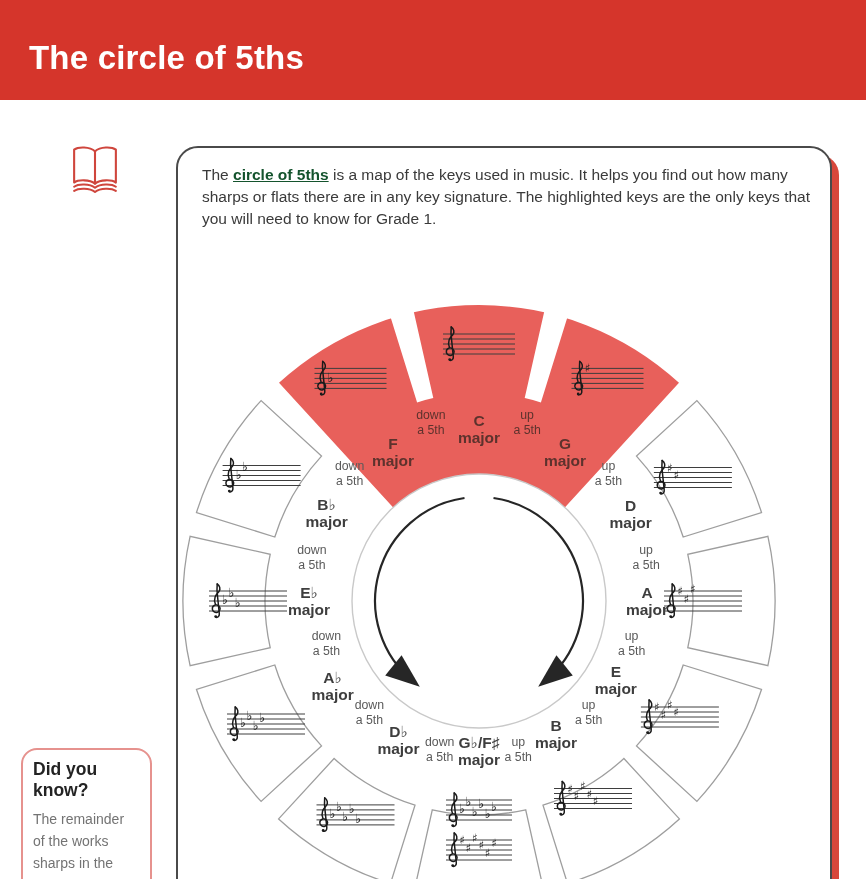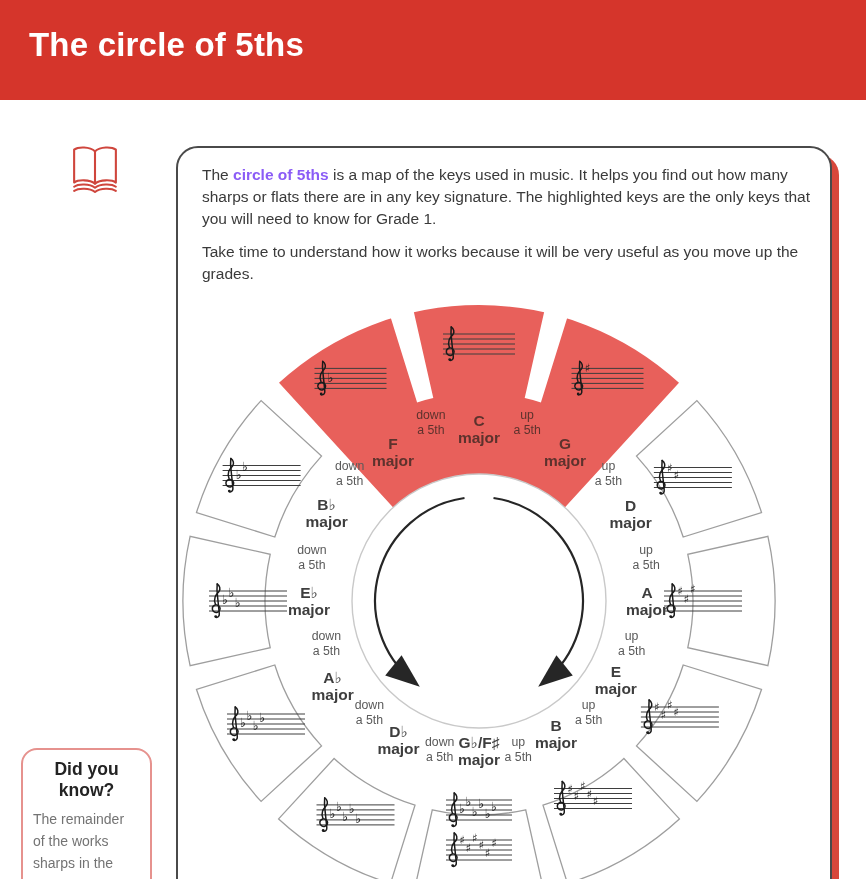--- a/index.html
+++ b/index.html
@@ -1,29 +1,29 @@
 <!DOCTYPE html>
 <html><head>
 <meta charset="utf-8">
 <style>
   html,body{margin:0;padding:0;}
   body{width:866px;height:879px;position:relative;overflow:hidden;background:#ffffff;
        font-family:"Liberation Sans","DejaVu Sans",sans-serif;}
   .header{position:absolute;top:0;left:0;width:866px;height:100px;background:#d5352b;z-index:1;}
-  .page-title{margin:0;padding:27px 0 0 29px;font-size:33px;line-height:36px;color:#ffffff;
+  .page-title{margin:0;padding:40px 0 0 29px;font-size:33px;line-height:36px;color:#ffffff;
        font-weight:bold;letter-spacing:.2px;}
   .book-icon{position:absolute;left:71px;top:142px;width:48px;height:54px;z-index:2;}
   .info-box{position:absolute;left:176px;top:146px;width:656px;height:780px;background:#ffffff;
        border:2px solid #4a4a4a;border-radius:22px;box-sizing:border-box;
        box-shadow:9px 7px 0 -2px #d8473b;padding:16px 22px 0 24px;z-index:1;}
   .info-box p{margin:0 0 11px 0;font-size:15.5px;line-height:22px;color:#3a3a3a;width:614px;}
-  .info-box strong{font-weight:bold;color:#8b5cf6;}
+  .info-box strong{font-weight:bold;color:#14532d;text-decoration:underline;}
   .dyk-box{position:absolute;left:21px;top:748px;width:131px;height:190px;background:#ffffff;
        border:2px solid #e6928e;border-radius:16px;box-sizing:border-box;padding:9px 10px;z-index:2;}
-  .dyk-title{font-weight:bold;font-size:17.5px;color:#232323;text-align:center;line-height:21px;margin-bottom:7px;}
+  .dyk-title{font-weight:bold;font-size:17.5px;color:#232323;text-align:left;line-height:21px;margin-bottom:7px;}
   .dyk-body div{font-size:14px;color:#737373;line-height:22px;}
   #diagram{position:absolute;left:0;top:0;z-index:3;pointer-events:none;
        font-family:"Liberation Sans","DejaVu Sans",sans-serif;}
 </style>
 </head>
 <body>
 
 <div class="header">
   <h1 class="page-title">The circle of 5ths</h1>
 </div>
@@ -32,21 +32,20 @@
   <svg viewBox="0 0 46 50" width="48" height="54" fill="none" stroke="#cf463d" stroke-width="2" stroke-linejoin="round" stroke-linecap="round">
     <path d="M23 8 C18 3.5 7 3.5 3 6.5 L3 38 C7 35 18 35 23 39 C28 35 39 35 43 38 L43 6.5 C39 3.5 28 3.5 23 8 Z"></path>
     <line x1="23" y1="8" x2="23" y2="39"></line>
     <path d="M3 42 C7 39 18 39 23 43 C28 39 39 39 43 42"></path>
     <path d="M3 46 C7 43 18 43 23 47 C28 43 39 43 43 46"></path>
   </svg>
 </div>
 
 <div class="info-box">
   <p><span>The </span><strong>circle of 5ths</strong><span> is a map of the keys used in music. It helps you find out how many sharps or flats there are in any key signature. The highlighted keys are the only keys that you will need to know for Grade 1.</span></p>
-  <p>Take time to understand how it works because it will be very useful as you move up the grades.</p>
 </div>
 
 <div class="dyk-box">
   <div class="dyk-title">Did you know?</div>
   <div class="dyk-body">
     <div>The remainder</div>
     <div>of the works</div>
     <div>sharps in the</div>
   </div>
 </div>

